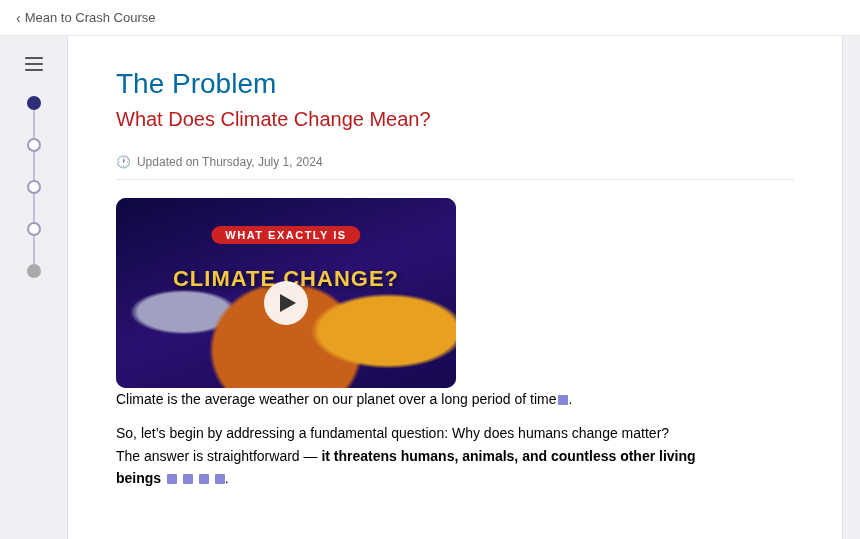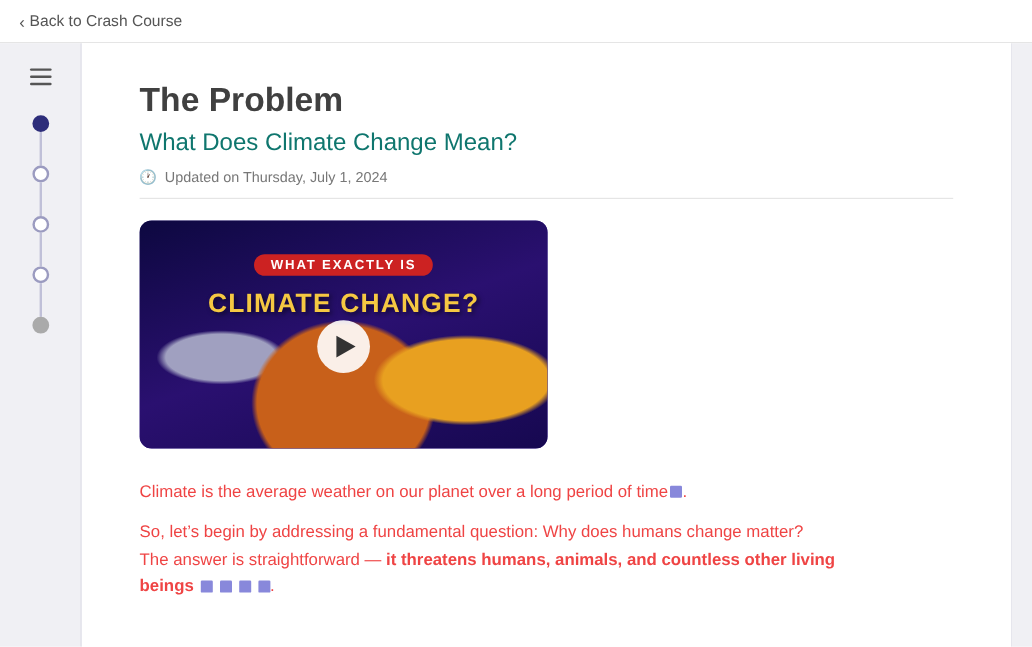--- a/index.html
+++ b/index.html
@@ -117,30 +117,30 @@
     
     .content-area {
       flex: 1;
       overflow-y: auto;
       padding: 32px 48px 32px 48px;
       background: #fff;
     }
 
     .page-title {
       font-size: 28px;
-      font-weight: 700;
-      color: #404040;
+      font-weight: 400;
+      color: #0369a1;
       margin-bottom: 8px;
     }
 
     .page-subtitle {
       font-size: 20px;
       font-weight: 400;
-      color: #0f766e;
-      margin-bottom: 10px;
+      color: #b91c1c;
+      margin-bottom: 24px;
     }
 
     .updated-line {
       display: flex;
       align-items: center;
       gap: 6px;
       font-size: 12px;
       color: #777;
       margin-bottom: 18px;
       padding-bottom: 10px;
@@ -152,21 +152,20 @@
       color: #777;
     }
 
     
     .video-container {
       width: 340px;
       height: 190px;
       border-radius: 10px;
       overflow: hidden;
       position: relative;
-      margin-bottom: 24px;
       background: linear-gradient(160deg, #1a1060 0%, #2d1a80 40%, #3a2090 100%);
     }
 
     .video-bg {
       position: absolute;
       inset: 0;
       background:
         radial-gradient(ellipse at 80% 70%, #e8a020 0%, #e8a020 18%, transparent 20%),
         radial-gradient(ellipse at 50% 80%, #c8601a 0%, #c8601a 30%, transparent 32%),
         radial-gradient(ellipse at 20% 60%, #a0a0c0 0%, #a0a0c0 12%, transparent 14%),
@@ -184,21 +183,21 @@
       font-weight: 700;
       letter-spacing: 1.5px;
       padding: 3px 14px;
       border-radius: 12px;
       white-space: nowrap;
       text-transform: uppercase;
     }
 
     .video-main-text {
       position: absolute;
-      top: 56px;
+      top: 68px;
       left: 0;
       right: 0;
       text-align: center;
       color: #f5c842;
       font-size: 22px;
       font-weight: 900;
       letter-spacing: 1px;
       text-shadow: 2px 2px 4px rgba(0,0,0,0.6);
       line-height: 1.2;
     }
@@ -221,21 +220,21 @@
     .video-play-btn::after {
       content: '';
       border-style: solid;
       border-width: 9px 0 9px 16px;
       border-color: transparent transparent transparent #333;
       margin-left: 3px;
     }
 
     .text-body {
       font-size: 14px;
-      color: #ef4444;
+      color: #000000;
       line-height: 1.6;
       max-width: 580px;
     }
 
     .text-body p {
       margin-bottom: 12px;
     }
 
     .ext-link {
       display: inline-block;
@@ -259,21 +258,21 @@
       border-left: 1px solid #e0e0e8;
       flex-shrink: 0;
     }
   </style>
 </head>
 <body>
 
 <div class="top-bar">
   <a class="back-link">
     <span class="back-arrow">‹</span>
-    <span>Back to Crash Course</span>
+    <span>Mean to Crash Course</span>
   </a>
 </div>
 
 <div class="main-layout">
 
   <div class="sidebar">
     <div class="sidebar-menu-btn">
       <span></span>
       <span></span>
       <span></span>

